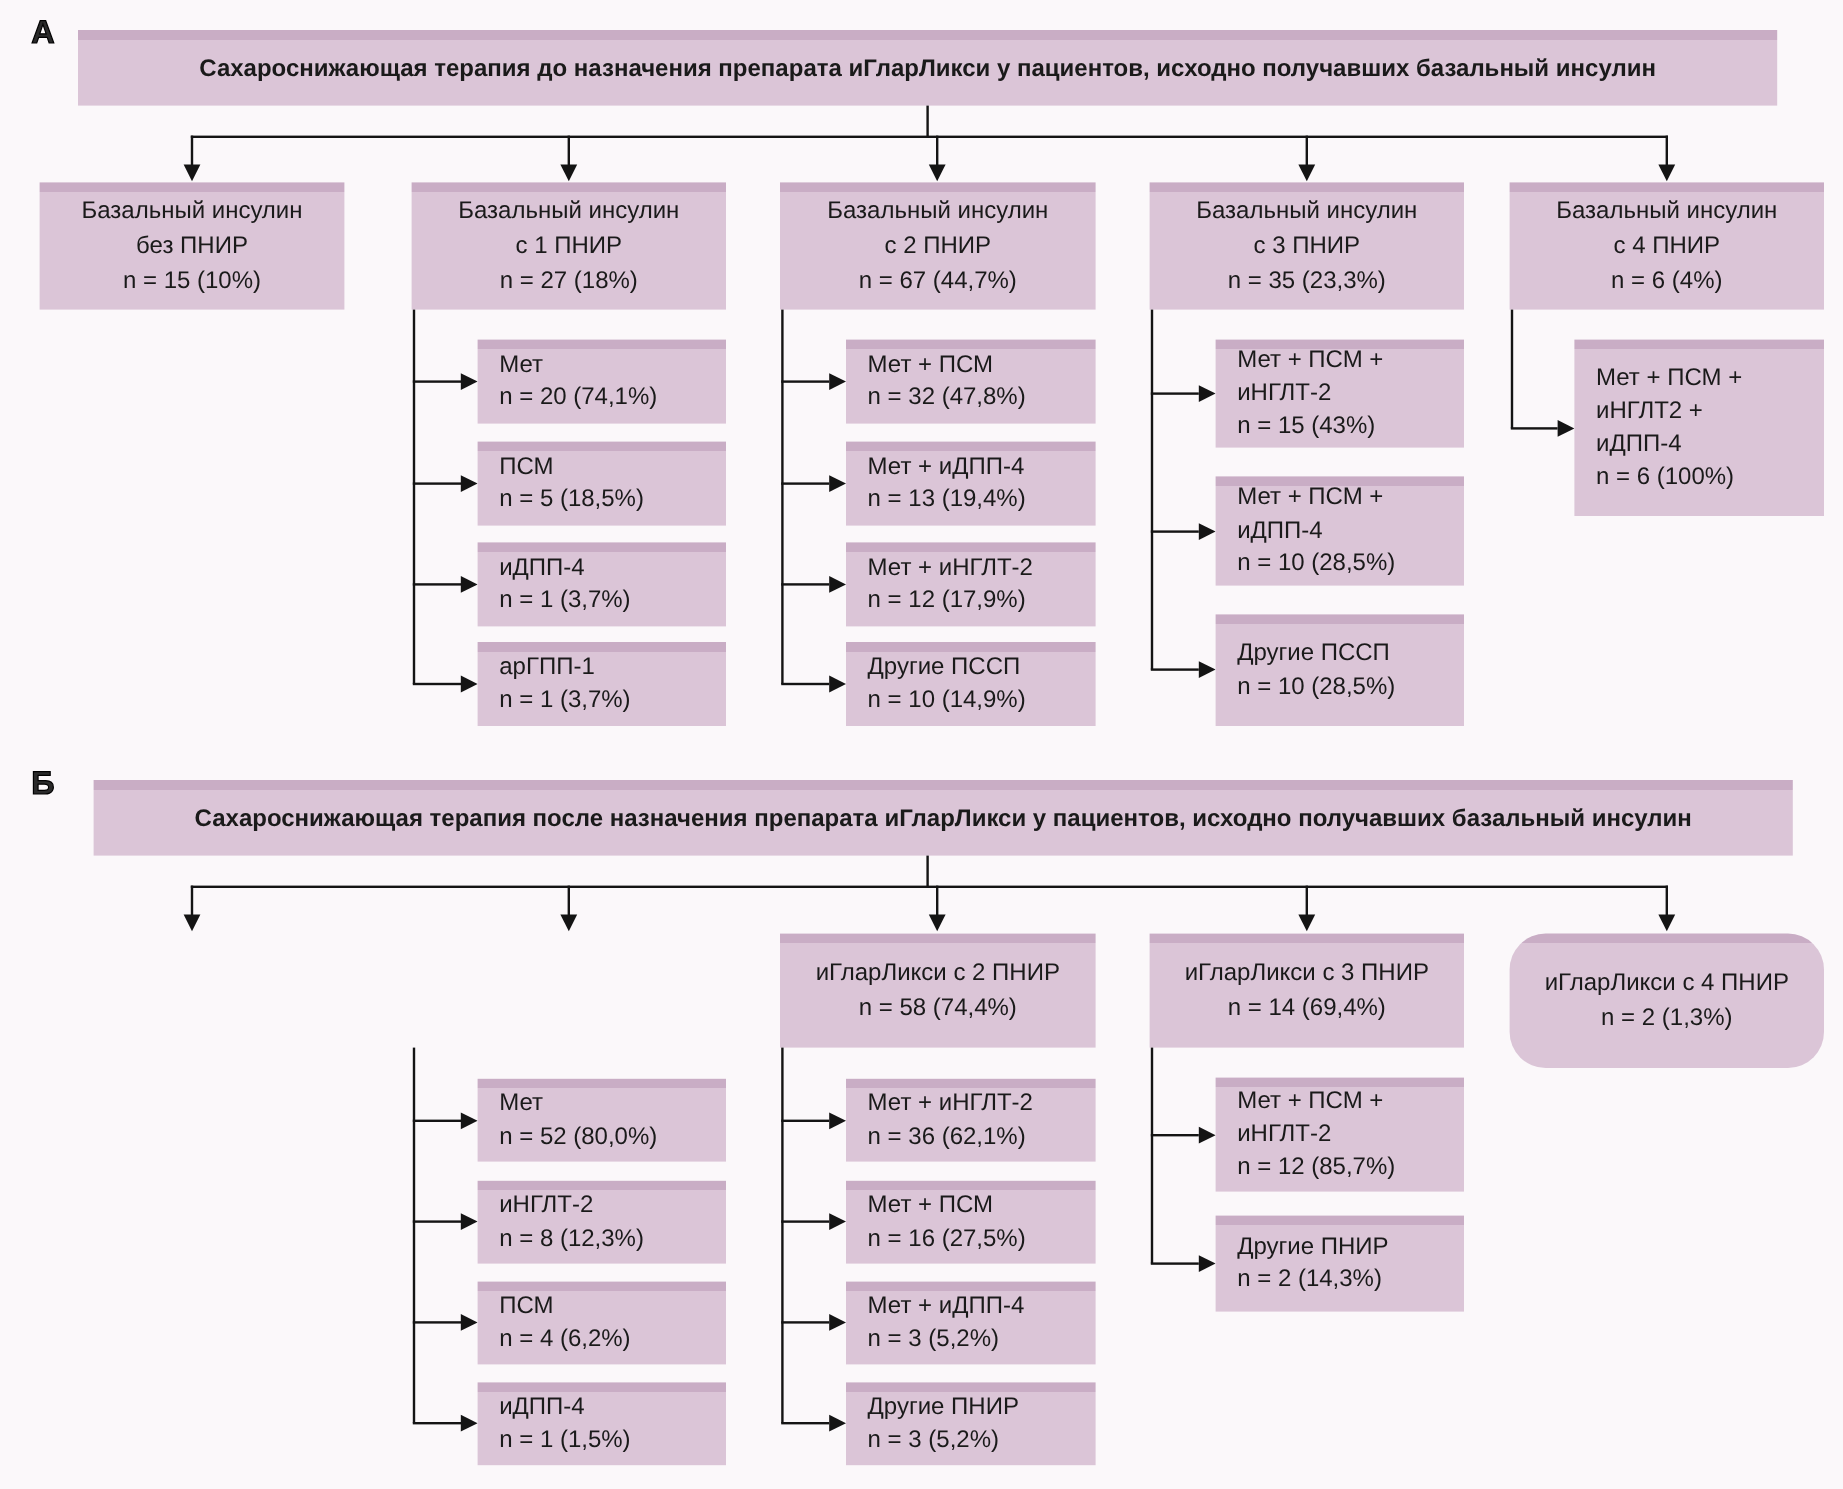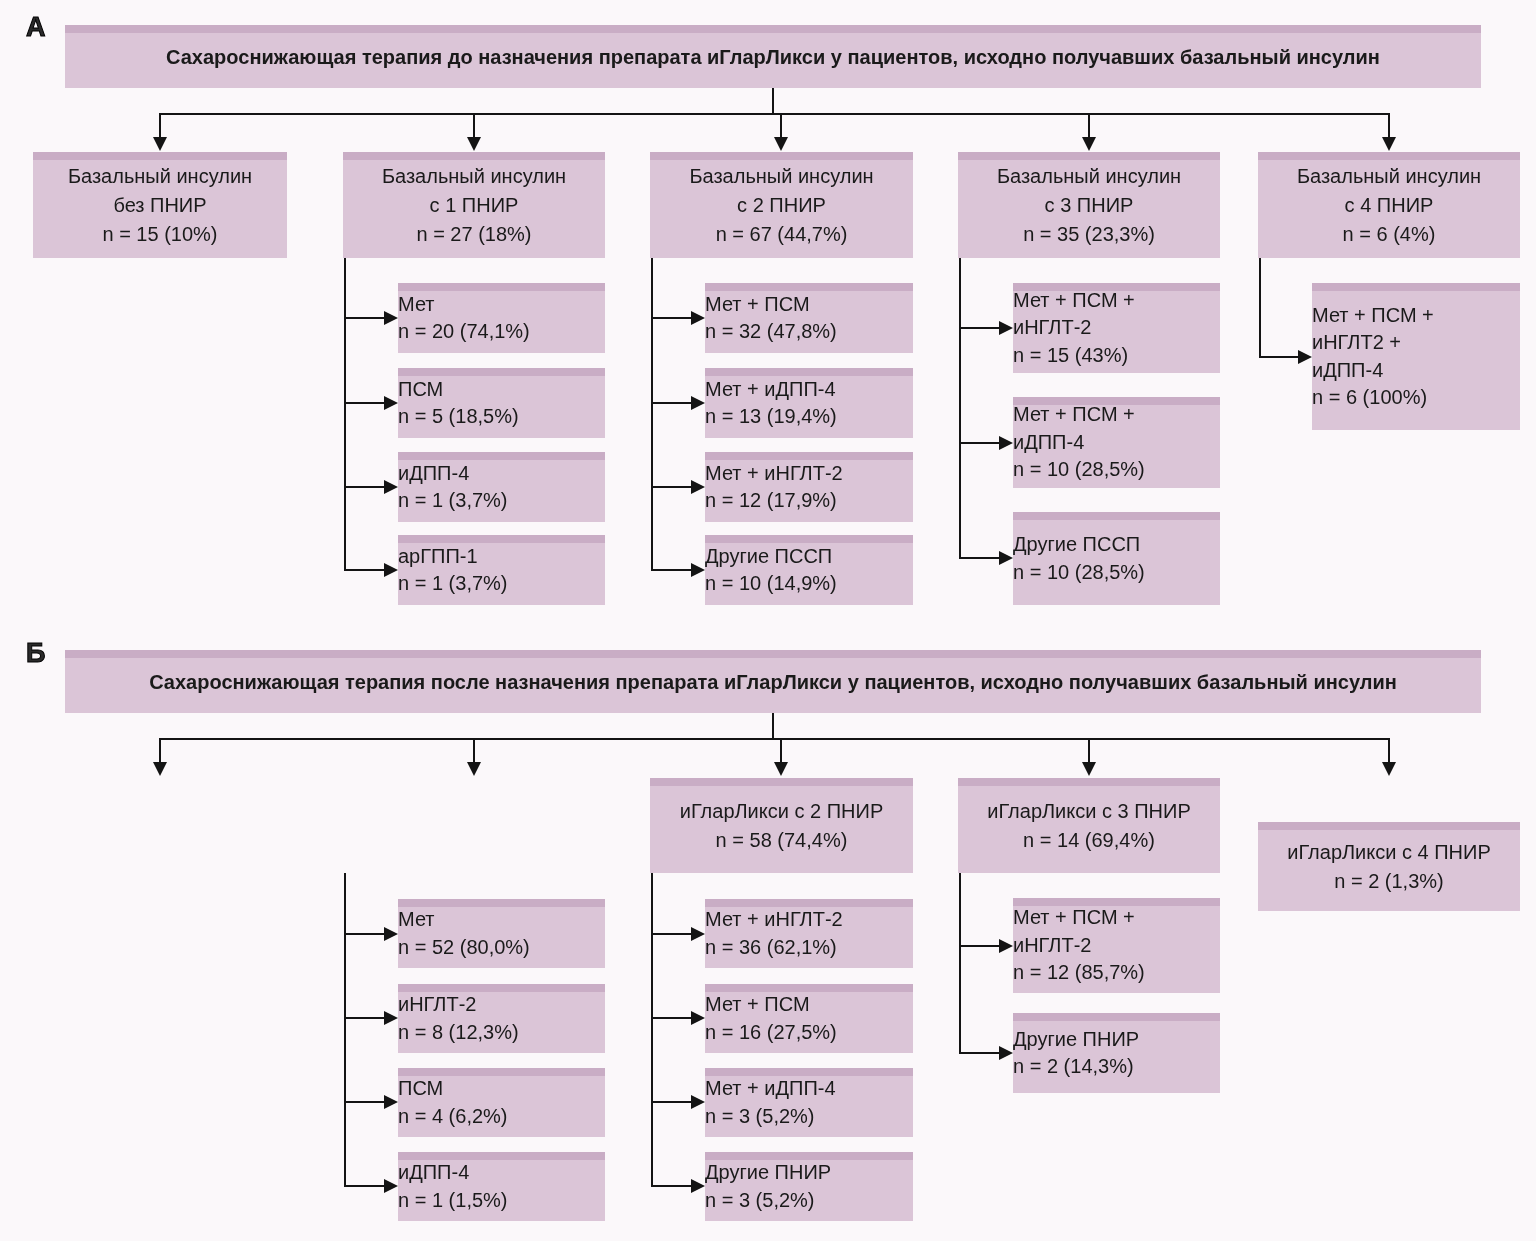--- a/index.html
+++ b/index.html
@@ -21,21 +21,21 @@
   .title-box{
     display:flex;align-items:center;justify-content:center;
     font-weight:600;line-height:26px;
   }
   .hdr{
     display:flex;align-items:center;justify-content:center;
     text-align:center;line-height:29px;
   }
   .sub{
     display:flex;flex-direction:column;justify-content:center;
-    text-align:left;line-height:27.5px;
+    text-align:left;padding-left:18px;line-height:27.5px;
   }
   .vl{position:absolute;width:2px;background:#141414;}
   .hl{position:absolute;height:2px;background:#141414;}
   .arrow-d{position:absolute;width:0;height:0;
     border-left:7px solid transparent;border-right:7px solid transparent;
     border-top:14px solid #141414;}
   .arrow-r{position:absolute;width:0;height:0;
     border-top:7px solid transparent;border-bottom:7px solid transparent;
     border-left:14px solid #141414;}
   .panel-label{
@@ -135,41 +135,41 @@
 
   <div class="vl" style="left:1259px;top:258px;height:99px;"></div>
   <div class="hl" style="left:1259px;top:356px;width:39px;"></div>
   <div class="arrow-r" style="left:1298px;top:350px;"></div>
   <div class="box sub" style="left:1312px;top:283px;width:208px;height:147px;">Мет + ПСМ +
 иНГЛТ2 +
 иДПП-4
 n = 6 (100%)</div>
 
   <div class="panel-label" style="left:26px;top:638px;">Б</div>
-  <div class="box title-box" style="left:65px;top:650px;width:1416px;height:63px;">Сахароснижающая терапия после назначения препарата иГларЛикси у пациентов, исходно получавших базальный инсулин</div>
+  <div class="box title-box" style="left:78px;top:650px;width:1416px;height:63px;">Сахароснижающая терапия после назначения препарата иГларЛикси у пациентов, исходно получавших базальный инсулин</div>
 
   <div class="vl" style="left:772px;top:713px;height:26px;"></div>
   <div class="hl" style="left:159px;top:738px;width:1231px;"></div>
 
   <div class="vl" style="left:159px;top:738px;height:25px;"></div>
   <div class="arrow-d" style="left:153px;top:762px;"></div>
   <div class="vl" style="left:473px;top:738px;height:25px;"></div>
   <div class="arrow-d" style="left:467px;top:762px;"></div>
   <div class="vl" style="left:780px;top:738px;height:25px;"></div>
   <div class="arrow-d" style="left:774px;top:762px;"></div>
   <div class="vl" style="left:1088px;top:738px;height:25px;"></div>
   <div class="arrow-d" style="left:1082px;top:762px;"></div>
   <div class="vl" style="left:1388px;top:738px;height:25px;"></div>
   <div class="arrow-d" style="left:1382px;top:762px;"></div>
 
   <div class="box hdr" style="left:650px;top:778px;width:263px;height:95px;">иГларЛикси с 2 ПНИР
 n = 58 (74,4%)</div>
   <div class="box hdr" style="left:958px;top:778px;width:262px;height:95px;">иГларЛикси с 3 ПНИР
 n = 14 (69,4%)</div>
-  <div class="box hdr" style="left:1258px;top:822px;width:262px;height:89px;">иГларЛикси с 4 ПНИР
+  <div class="box hdr" style="left:1258px;top:778px;width:262px;height:112px;border-radius:30px;">иГларЛикси с 4 ПНИР
 n = 2 (1,3%)</div>
 
   <div class="vl" style="left:344px;top:873px;height:313px;"></div>
   <div class="hl" style="left:344px;top:933px;width:41px;"></div>
   <div class="arrow-r" style="left:384px;top:927px;"></div>
   <div class="hl" style="left:344px;top:1017px;width:41px;"></div>
   <div class="arrow-r" style="left:384px;top:1011px;"></div>
   <div class="hl" style="left:344px;top:1101px;width:41px;"></div>
   <div class="arrow-r" style="left:384px;top:1095px;"></div>
   <div class="hl" style="left:344px;top:1185px;width:41px;"></div>

